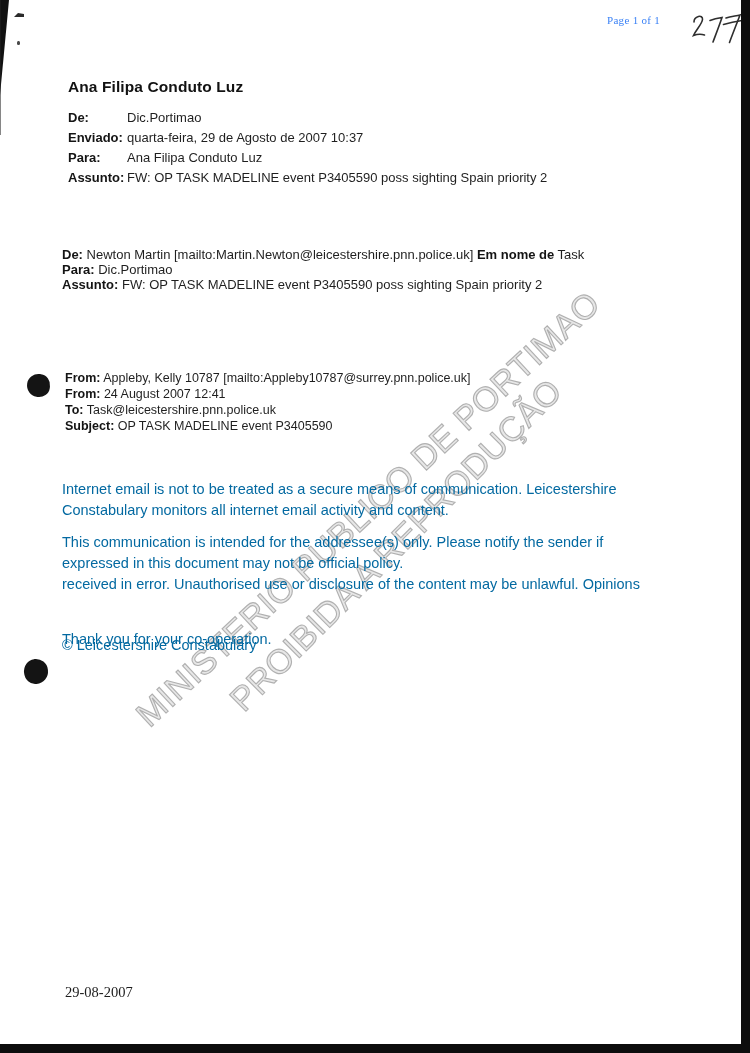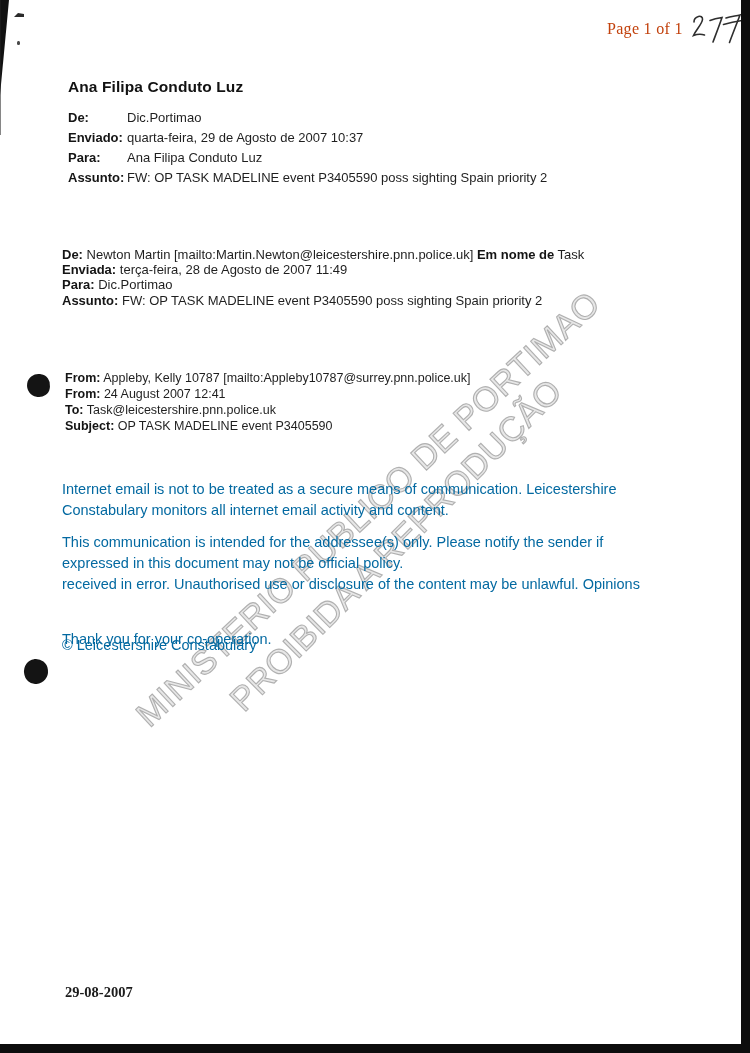--- a/index.html
+++ b/index.html
@@ -19,32 +19,32 @@
     font-family:"Liberation Sans", sans-serif; font-weight:400;
     font-size:34px; letter-spacing:0.5px;
     color:rgba(185,185,185,0.34);
     -webkit-text-stroke:1.1px rgba(150,150,150,0.72);
   }
   .wm1 { left:368px; top:509px; transform:translate(-50%,-50%) rotate(-43deg); }
   .wm2 { left:396px; top:545px; transform:translate(-50%,-50%) rotate(-45deg); }
   
   .content { position:absolute; inset:0; z-index:2; }
   .serif { font-family:"Liberation Serif", serif; }
-  .page-num { position:absolute; left:607px; top:20px; font-size:16px; color:#c2410c; letter-spacing:.3px; }
+  .page-num { position:absolute; left:607px; top:14px; font-size:11px; color:#3b82f6; letter-spacing:.3px; }
   .doc-title { position:absolute; left:68px; top:78px; font-size:15.5px; font-weight:700; color:#121212; letter-spacing:.1px; }
   .hdr-row { position:absolute; left:68px; font-size:13px; white-space:nowrap; }
   .hdr-row .lbl { display:inline-block; width:59px; font-weight:700; color:#141414; }
   .blk { position:absolute; left:62px; white-space:nowrap; }
   .blk .line { white-space:nowrap; }
   .blk2 { top:247px; font-size:13px; line-height:15.2px; }
   .blk3 { left:65px; top:370px; font-size:12.5px; line-height:16px; }
   b, .b { font-weight:700; color:#141414; }
   .body-text { position:absolute; left:62px; font-size:14.5px; line-height:21px; color:#0369a1; }
   .body-text .line { white-space:nowrap; }
-  .footer-date { position:absolute; left:65px; top:984px; font-size:14.5px; color:#1c1c1c;font-weight:bold; }
+  .footer-date { position:absolute; left:65px; top:984px; font-size:14.5px; color:#1c1c1c; }
   
   .punch { position:absolute; background:#141414; z-index:4; }
   .punch-1 { left:27px; top:374px; width:23px; height:23px; border-radius:52% 48% 50% 50% / 50% 50% 46% 54%; transform:rotate(8deg); }
   .punch-2 { left:24px; top:659px; width:24px; height:25px; border-radius:48% 52% 54% 46% / 52% 48% 50% 50%; transform:rotate(-6deg); }
   .handwritten { position:absolute; left:688px; top:11px; z-index:4; }
   .pen-mark-1 { position:absolute; left:14px; top:12px; z-index:4; }
   .pen-mark-2 { position:absolute; left:17px; top:41px; width:3px; height:4px; background:#4a4a4a; border-radius:40%; z-index:4; }
 </style>
 </head>
 <body>
@@ -71,23 +71,20 @@
         <span class="lbl">Para:</span><span>Ana Filipa Conduto Luz</span>
       </div>
       <div class="hdr-row" style="top:170px">
         <span class="lbl">Assunto:</span><span>FW: OP TASK MADELINE event P3405590 poss sighting Spain priority 2</span>
       </div>
     </div>
 
     <div class="blk blk2">
       <div class="line">
         <span class="b">De:</span><span> Newton Martin [mailto:Martin.Newton@leicestershire.pnn.police.uk] </span><span class="b">Em nome de</span><span> Task</span>
-      </div>
-      <div class="line">
-        <span class="b">Enviada:</span><span> terça-feira, 28 de Agosto de 2007 11:49</span>
       </div>
       <div class="line">
         <span class="b">Para:</span><span> Dic.Portimao</span>
       </div>
       <div class="line">
         <span class="b">Assunto:</span><span> FW: OP TASK MADELINE event P3405590 poss sighting Spain priority 2</span>
       </div>
     </div>
 
     <div class="blk blk3">

